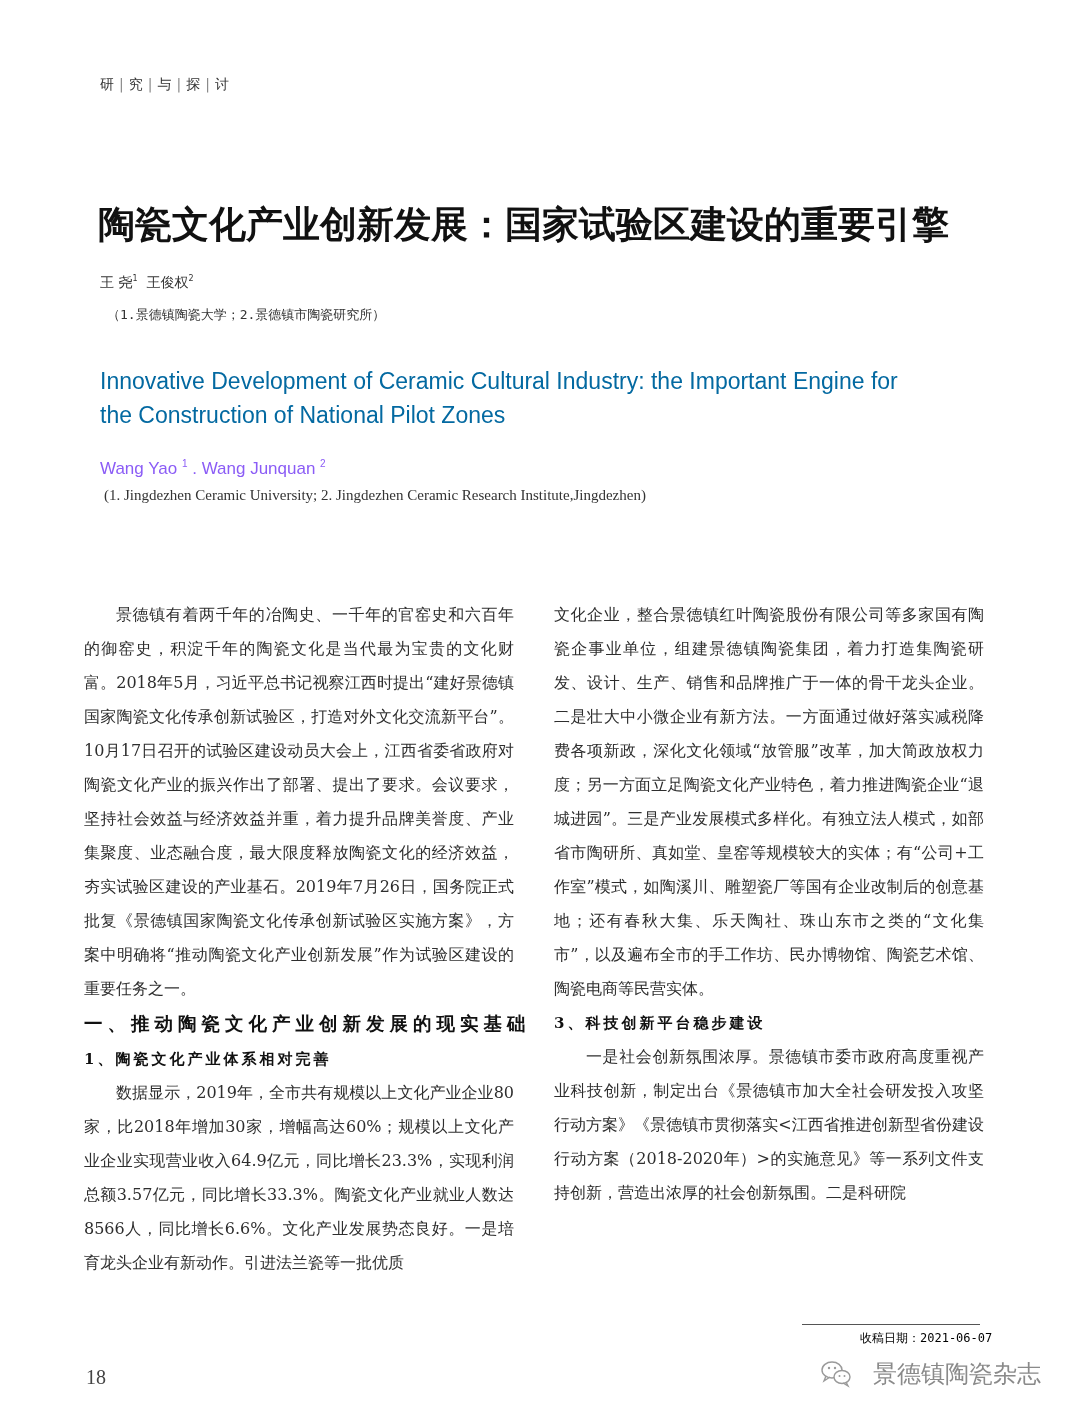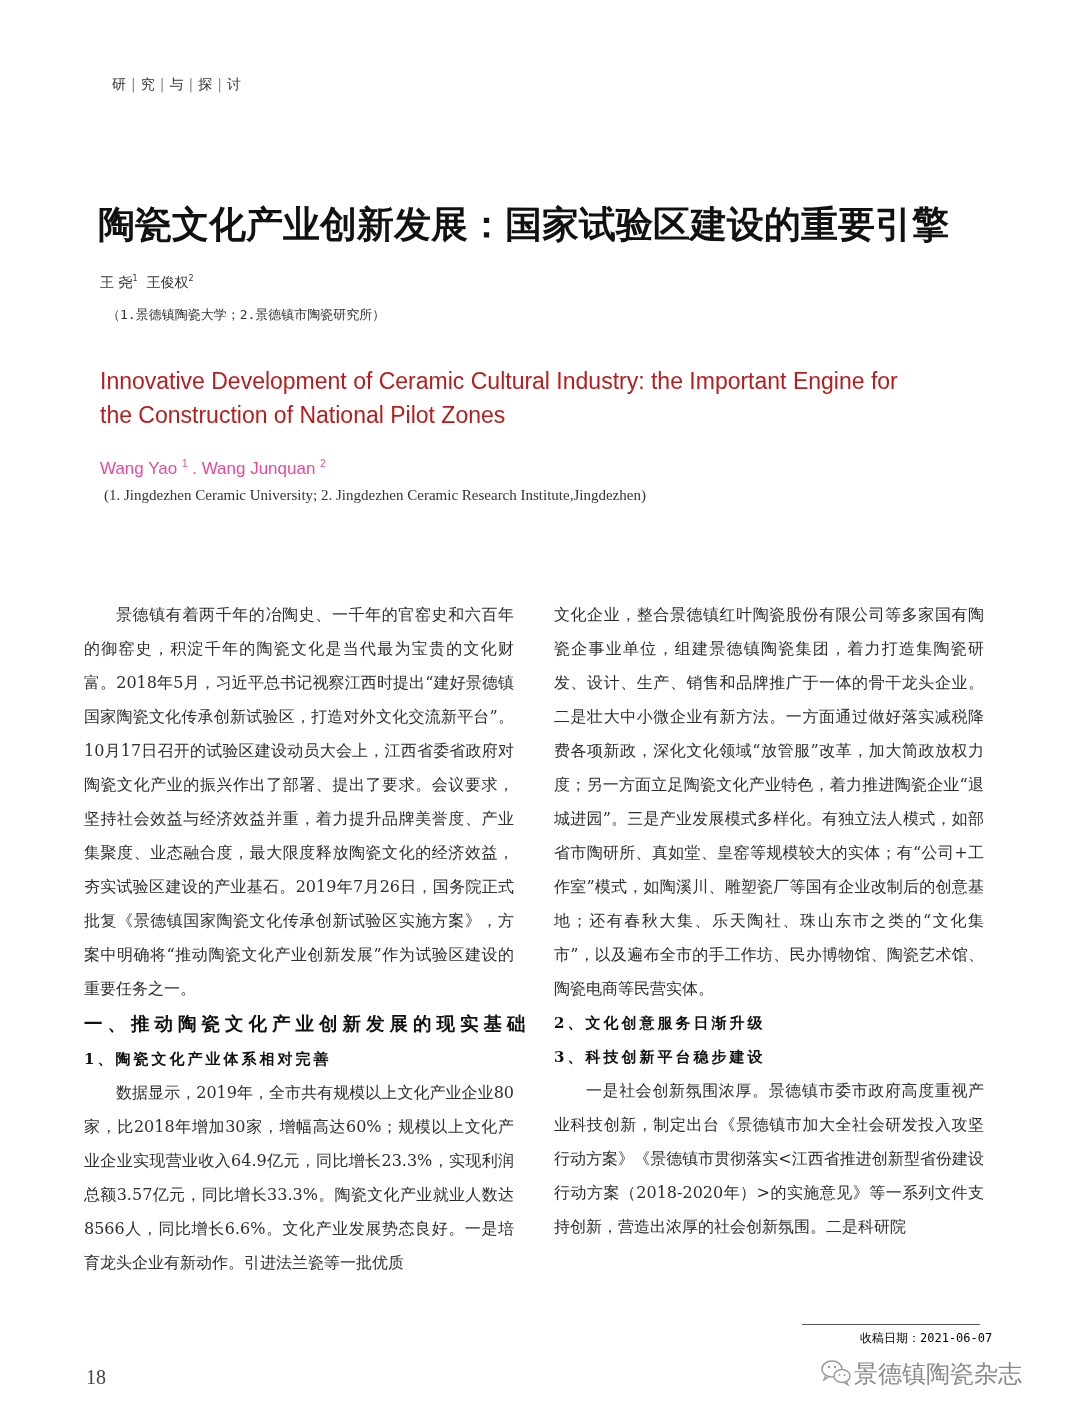--- a/index.html
+++ b/index.html
@@ -1,43 +1,43 @@
 <!DOCTYPE html>
 <html><head>
 <meta charset="utf-8">
 <style>
   html, body { margin:0; padding:0; background:#ffffff; }
   body { width:1080px; height:1425px; position:relative; overflow:hidden;
          font-family:"DejaVu Serif", "Liberation Serif", serif; color:#2a2a2a; }
   .abs { position:absolute; }
   .column-tag { left:100px; top:76px; font-size:14px; letter-spacing:2px; color:#333;
-                font-family:"DejaVu Sans", sans-serif;margin-left:12px; }
+                font-family:"DejaVu Sans", sans-serif; }
   .column-tag .sep { color:#888; margin:0 3px; }
   .title-cn { left:98px; top:200px; font-size:37px; font-weight:bold; color:#111;
               font-family:"DejaVu Serif", serif; letter-spacing:0px; white-space:nowrap; }
   .authors-cn { left:100px; top:274px; font-size:14px; color:#333; font-family:"DejaVu Sans", sans-serif; }
   .authors-cn sup { font-size:8px; }
   .affil-cn { left:107px; top:306px; font-size:13px; color:#333; font-family:"DejaVu Sans Mono", monospace; }
-  .title-en { left:100px; top:364px; width:820px; font-size:23px; line-height:34px; color:#b91c1c;
+  .title-en { left:100px; top:364px; width:820px; font-size:23px; line-height:34px; color:#0369a1;
               font-family:"Liberation Sans", sans-serif; }
-  .authors-en { left:100px; top:458px; font-size:17px; color:#ec4899; font-family:"Liberation Sans Narrow","Liberation Sans", sans-serif; }
+  .authors-en { left:100px; top:458px; font-size:17px; color:#8b5cf6; font-family:"Liberation Sans Narrow","Liberation Sans", sans-serif; }
   .authors-en sup { font-size:10px; }
   .affil-en { left:104px; top:487px; font-size:15px; color:#333; font-family:"Liberation Serif", serif; }
 
   .col { top:598px; width:430px; font-size:16px; line-height:34px; text-align:justify; color:#2e2e2e; }
   .col-left { left:84px; }
   .col-right { left:554px; }
   .col p { margin:0; text-indent:2em; }
   .col h2 { margin:0; font-size:18.5px; font-weight:bold; letter-spacing:5px; line-height:36px; color:#111; white-space:nowrap; }
   .col h3 { margin:0; font-size:15px; font-weight:bold; letter-spacing:3px; line-height:34px; color:#111; white-space:nowrap; }
 
   .footnote-rule { left:802px; top:1324px; width:178px; height:1px; background:#555; }
   .received { left:860px; top:1330px; font-size:12px; color:#000000; font-family:"DejaVu Sans Mono", monospace; }
   .page-num { left:86px; top:1366px; font-size:20px; color:#444; font-family:"Liberation Serif", serif; }
-  .watermark { left:820px; top:1358px; display:flex; align-items:flex-start; gap:0; color:#8a8a8a;
+  .watermark { left:820px; top:1358px; display:flex; align-items:center; gap:19px; color:#8a8a8a;
                font-size:24px; font-family:"DejaVu Sans", sans-serif; }
   .wm-icon { width:34px; height:30px; }
 </style>
 </head>
 <body>
 
 <div class="abs column-tag">
   <span>研</span><span class="sep">|</span><span>究</span><span class="sep">|</span><span>与</span><span class="sep">|</span><span>探</span><span class="sep">|</span><span>讨</span>
 </div>
 
@@ -59,21 +59,20 @@
 
 <div class="abs col col-left">
   <p>景德镇有着两千年的冶陶史、一千年的官窑史和六百年的御窑史，积淀千年的陶瓷文化是当代最为宝贵的文化财富。2018年5月，习近平总书记视察江西时提出“建好景德镇国家陶瓷文化传承创新试验区，打造对外文化交流新平台”。10月17日召开的试验区建设动员大会上，江西省委省政府对陶瓷文化产业的振兴作出了部署、提出了要求。会议要求，坚持社会效益与经济效益并重，着力提升品牌美誉度、产业集聚度、业态融合度，最大限度释放陶瓷文化的经济效益，夯实试验区建设的产业基石。2019年7月26日，国务院正式批复《景德镇国家陶瓷文化传承创新试验区实施方案》，方案中明确将“推动陶瓷文化产业创新发展”作为试验区建设的重要任务之一。</p>
   <h2>一、推动陶瓷文化产业创新发展的现实基础</h2>
   <h3>1、陶瓷文化产业体系相对完善</h3>
   <p>数据显示，2019年，全市共有规模以上文化产业企业80家，比2018年增加30家，增幅高达60%；规模以上文化产业企业实现营业收入64.9亿元，同比增长23.3%，实现利润总额3.57亿元，同比增长33.3%。陶瓷文化产业就业人数达8566人，同比增长6.6%。文化产业发展势态良好。一是培育龙头企业有新动作。引进法兰瓷等一批优质</p>
 </div>
 
 <div class="abs col col-right">
   <p style="text-indent:0">文化企业，整合景德镇红叶陶瓷股份有限公司等多家国有陶瓷企事业单位，组建景德镇陶瓷集团，着力打造集陶瓷研发、设计、生产、销售和品牌推广于一体的骨干龙头企业。二是壮大中小微企业有新方法。一方面通过做好落实减税降费各项新政，深化文化领域“放管服”改革，加大简政放权力度；另一方面立足陶瓷文化产业特色，着力推进陶瓷企业“退城进园”。三是产业发展模式多样化。有独立法人模式，如部省市陶研所、真如堂、皇窑等规模较大的实体；有“公司+工作室”模式，如陶溪川、雕塑瓷厂等国有企业改制后的创意基地；还有春秋大集、乐天陶社、珠山东市之类的“文化集市”，以及遍布全市的手工作坊、民办博物馆、陶瓷艺术馆、陶瓷电商等民营实体。</p>
-  <h3>2、文化创意服务日渐升级</h3>
   <h3>3、科技创新平台稳步建设</h3>
   <p>一是社会创新氛围浓厚。景德镇市委市政府高度重视产业科技创新，制定出台《景德镇市加大全社会研发投入攻坚行动方案》《景德镇市贯彻落实&lt;江西省推进创新型省份建设行动方案（2018-2020年）&gt;的实施意见》等一系列文件支持创新，营造出浓厚的社会创新氛围。二是科研院</p>
 </div>
 
 <div class="abs footnote-rule"></div>
 <div class="abs received">收稿日期：2021-06-07</div>
 <div class="abs page-num">18</div>
 
 <div class="abs watermark">
   <svg class="wm-icon" viewBox="0 0 34 30">

